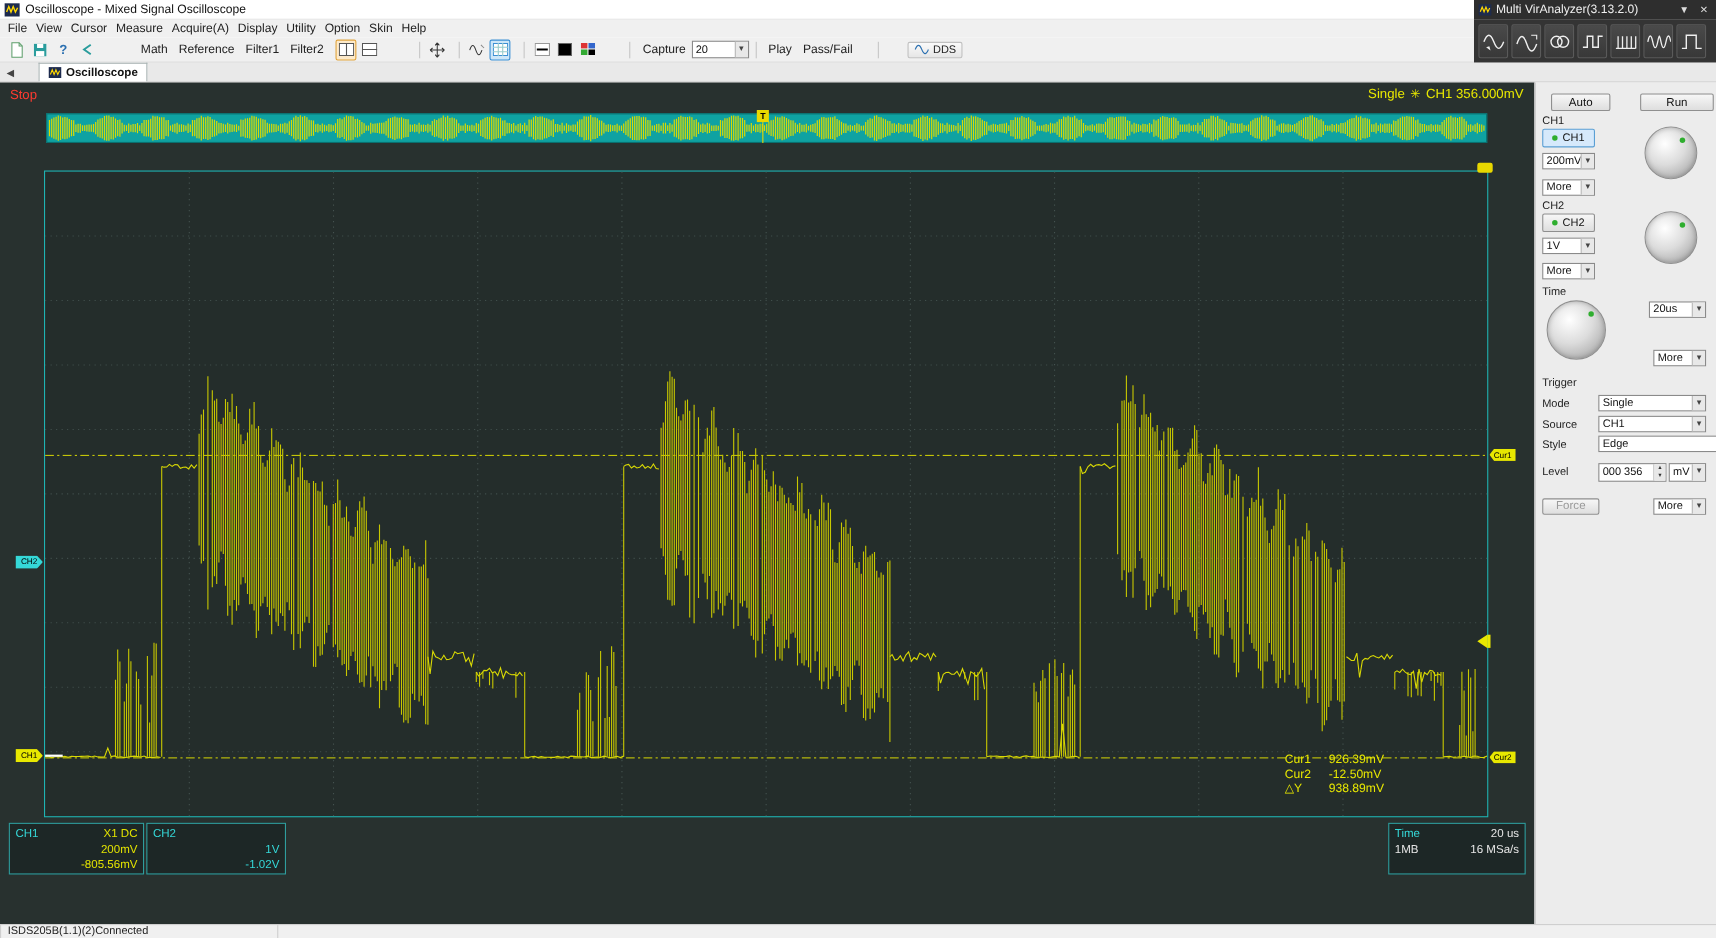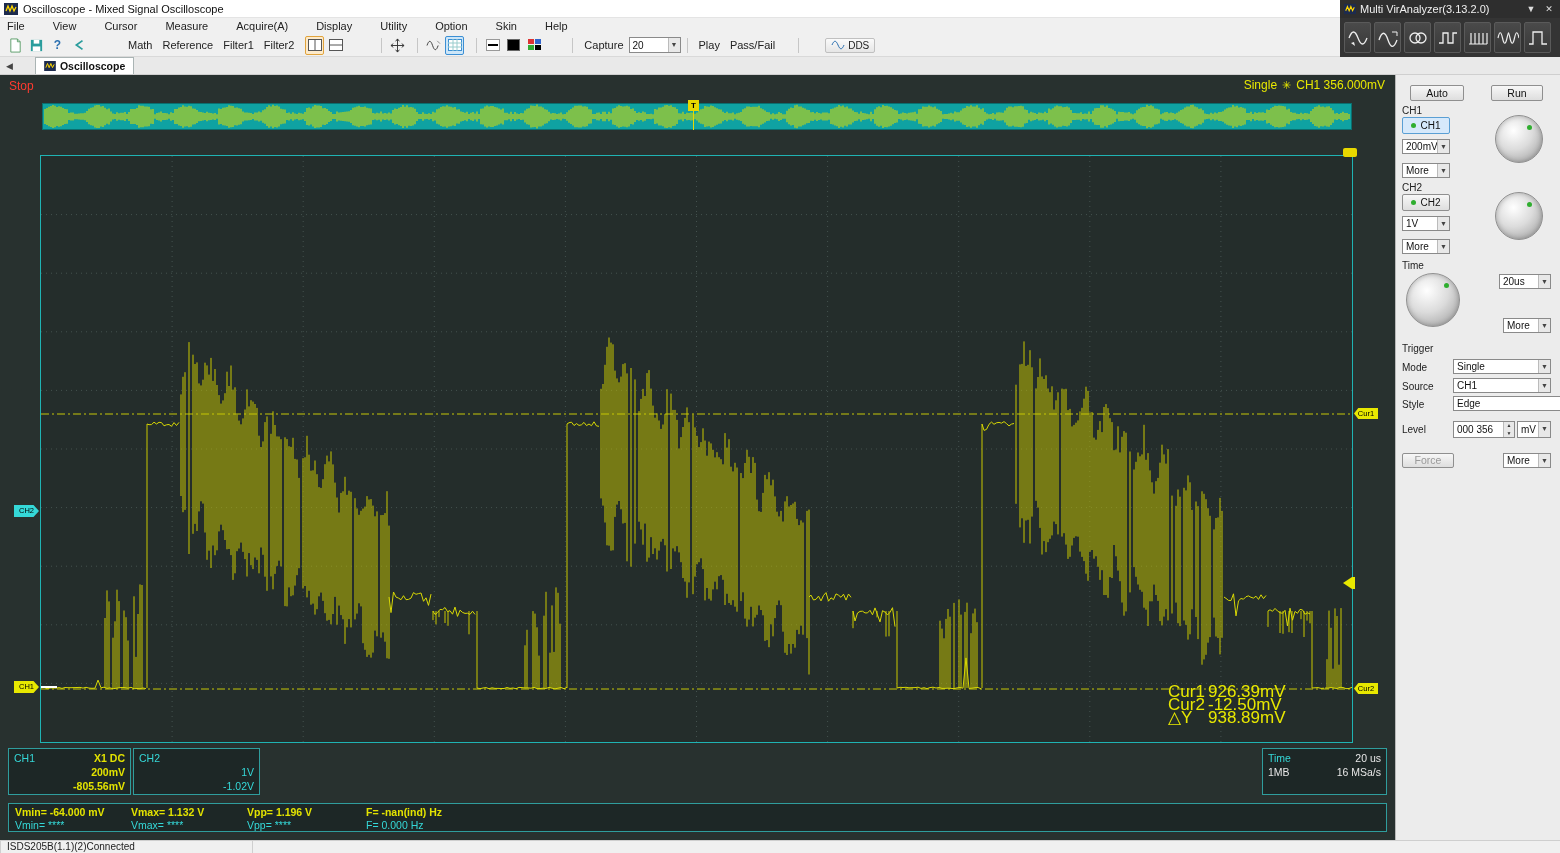--- a/index.html
+++ b/index.html
@@ -11,21 +11,21 @@
   #titlebar { position:absolute; left:0; top:0; width:1340px; height:18px; background:#ffffff;
     display:flex; align-items:center; padding-left:4px; gap:5px; border-bottom:1px solid #e4e4e4; }
   #titlebar span { font-size:11px; color:#111; }
   #az-titlebar { position:absolute; left:1340px; top:0; width:220px; height:18px; background:#2e2e2e;
     display:flex; align-items:center; padding:0 4px; gap:4px; color:#fff; }
   #az-titlebar .t { font-size:11px; color:#f0f0f0; flex:1; white-space:nowrap; overflow:hidden; }
   .winbtn { width:14px; height:13px; font-size:9px; line-height:13px; text-align:center; color:#ddd; cursor:default; }
 
   
   #menubar { position:absolute; left:0; top:18px; width:1340px; height:16px; background:#f0f0f0;
-    display:flex; align-items:center; gap:28px; padding-left:7px; }
+    display:flex; align-items:center; gap:8px; padding-left:7px; }
   #menubar span { font-size:11px; color:#222; }
 
   
   #az-icons { position:absolute; left:1340px; top:18px; width:220px; height:39px; background:#343434;
     display:flex; align-items:center; gap:3px; padding:0 4px; }
   .azbtn { width:27px; height:31px; background:linear-gradient(#4a4a4a,#383838); border:1px solid #5a5a5a;
     border-radius:2px; display:flex; align-items:center; justify-content:center; }
 
   
   #toolbar { position:absolute; left:0; top:34px; width:1340px; height:23px; background:#f0f0f0;
@@ -62,27 +62,27 @@
     clip-path:polygon(18% 0,100% 0,100% 100%,18% 100%,0 50%); }
   #corner-mark { position:absolute; right:-5px; top:-8px; width:14px; height:9px; background:#e8d800; border-radius:2px; }
   #tl-arrow { position:absolute; right:-3px; top:421px; display:flex; align-items:center; }
   #tl-arrow .tri { width:0; height:0; border-top:6px solid transparent; border-bottom:6px solid transparent;
     border-right:9px solid #e8e800; }
   #tl-arrow .bar { width:3px; height:12px; background:#e8e800; }
   #zero-line { position:absolute; left:0; top:530px; width:16px; height:2px; background:#ffffff; }
   .chtag { position:absolute; left:14px; width:25px; height:12px; color:#000; font-size:7.5px;
     line-height:12px; text-align:center;
     clip-path:polygon(0 0,78% 0,100% 50%,78% 100%,0 100%); }
-  #cur-readout { position:absolute; left:1168px; top:610px; font-size:17px; color:#e8e800; line-height:13px; }
+  #cur-readout { position:absolute; left:1168px; top:610px; font-size:11px; color:#e8e800; line-height:13px; }
   #cur-readout .lb { display:inline-block; width:40px; }
 
   .infobox { position:absolute; top:673px; height:47px; background:#1d2726; border:1px solid #2f9d9d;
     font-size:10.5px; padding:2px 5px; }
   .infobox .r { display:flex; justify-content:space-between; line-height:14px; }
-  .cyan { color:#35d8d8; } .yel { color:#e3e300;font-weight:bold; } .wht { color:#e6e6e6;text-align:center; }
+  .cyan { color:#35d8d8; } .yel { color:#e3e300; } .wht { color:#e6e6e6;text-align:center; }
 
   #measure { position:absolute; left:8px; top:728px; width:1379px; height:29px; background:#1d2726;
     border:1px solid #2f9d9d; }
   #measure span { position:absolute; font-size:10.5px; white-space:pre; }
 
   
   #panel { position:absolute; left:1395px; top:75px; width:165px; height:765px; background:#ececec;
     border-left:1px solid #b8b8b8; }
   #panel .abs { position:absolute; }
   .btn { background:linear-gradient(#f7f7f7,#dedede); border:1px solid #8f8f8f; border-radius:2px;
@@ -373,35 +373,25 @@
       <div class="r">
           <span class="cyan">Time</span>
           <span class="wht">20 us</span>
         </div>
       <div class="r">
           <span class="wht">1MB</span>
           <span class="wht">16 MSa/s</span>
         </div>
     </div>
 
-    <div id="measure">
-      <span class="yel" style="left:6px;top:2px;">Vmin= -64.000 mV</span>
-      <span class="yel" style="left:122px;top:2px;">Vmax= 1.132 V</span>
-      <span class="yel" style="left:238px;top:2px;">Vpp= 1.196 V</span>
-      <span class="yel" style="left:357px;top:2px;">F= -nan(ind) Hz</span>
-      <span class="cyan" style="left:6px;top:15px;">Vmin= ****</span>
-      <span class="cyan" style="left:122px;top:15px;">Vmax= ****</span>
-      <span class="cyan" style="left:238px;top:15px;">Vpp= ****</span>
-      <span class="cyan" style="left:357px;top:15px;">F= 0.000 Hz</span>
-    </div>
   </div>
 
   <div id="panel">
     <div class="btn abs" style="left:14px;top:10px;width:54px;height:16px;line-height:14px;">Auto</div>
-    <div class="btn abs" style="left:95px;top:10px;width:52px;height:16px;line-height:14px;">Run</div>
+    <div class="btn abs" style="left:95px;top:10px;width:67px;height:16px;line-height:14px;">Run</div>
 
     <span class="plabel abs" style="left:6px;top:30px;">CH1</span>
     <div class="btn chbtn abs" style="left:6px;top:42px;width:48px;height:17px;background:#d6e9fb;border-color:#5a9fd4;">
       <span class="led"></span>
         <span>CH1</span>
     </div>
     <div class="knob abs" style="left:99px;top:40px;width:48px;height:48px;">
         <span class="kdot"></span>
       </div>
     <div class="combo abs" style="left:6px;top:64px;width:48px;height:15px;">

